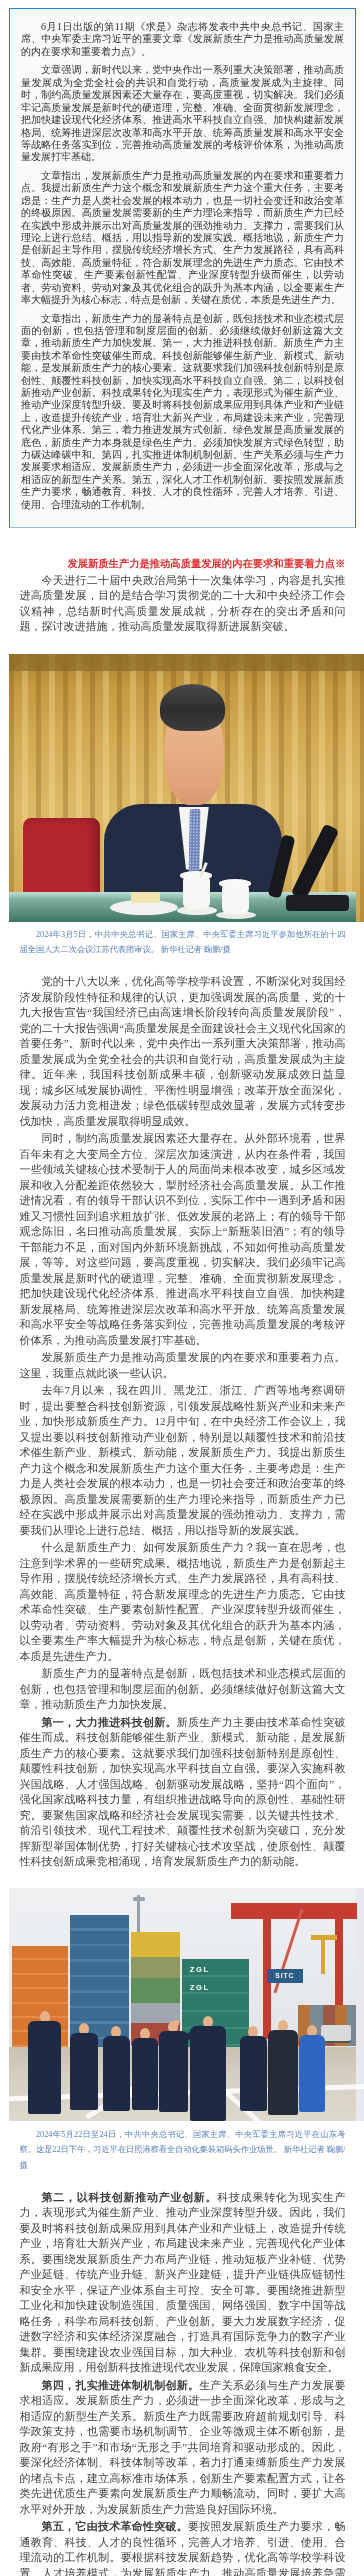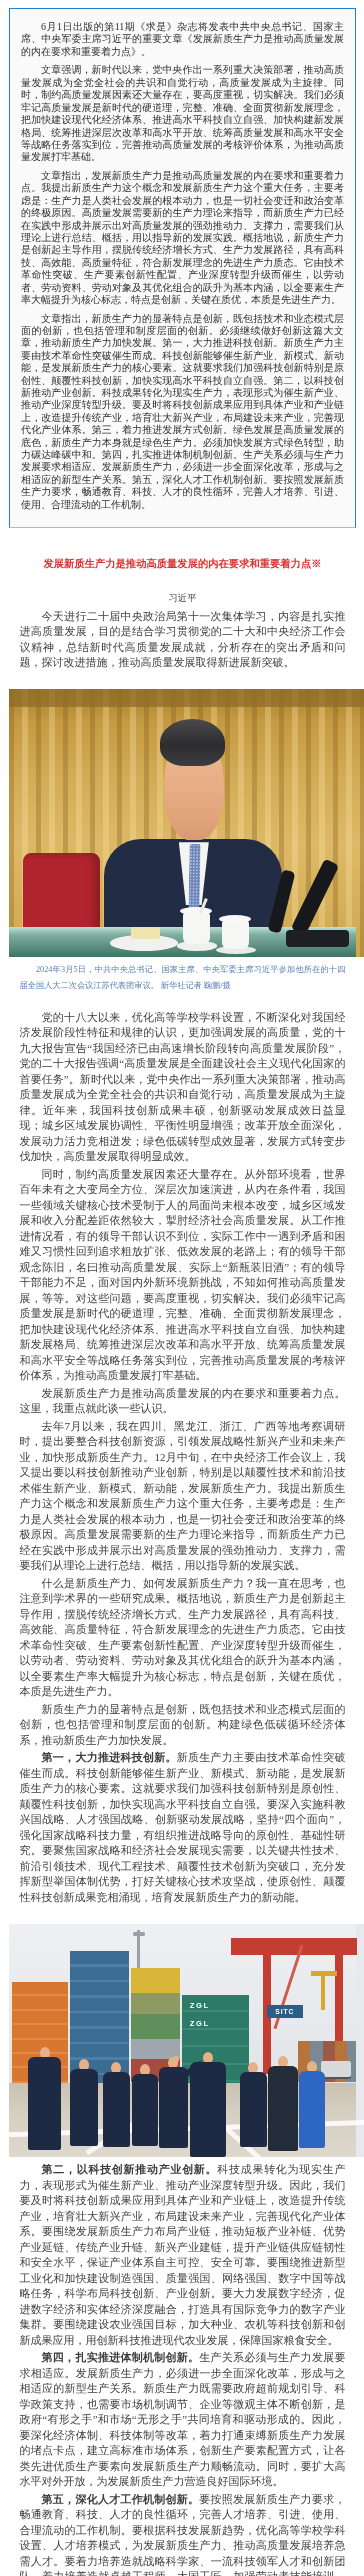--- a/index.html
+++ b/index.html
@@ -22,21 +22,21 @@
 
   
   .article{padding:0 19.6px 7.2px;}
   .article p{
     font-size:11px;line-height:15.5px;color:#3d3d3d;
     text-align:justify;text-indent:2em;margin:2px 0;
   }
   .article p b{font-weight:bold;}
   .title{
     margin:29px 0 0;font-size:10.3px;line-height:14.4px;font-weight:bold;
-    color:#dd2f2f;text-align:center;
+    color:#dd2f2f;text-align:right;
   }
   .author{margin:20.6px 0 4.1px;font-size:9.3px;color:#3d3d3d;text-align:center;}
   .article p.caption{
     font-size:8.2px;line-height:15.5px;color:#5b80b6;
     margin:3.1px 0 16.5px;text-align:justify;text-indent:2em;
   }
 
   
   figure.photo{
     position:relative;width:363px;height:268px;
@@ -106,21 +106,20 @@
   <section class="summary-box">
       <p>6月1日出版的第11期《求是》杂志将发表中共中央总书记、国家主席、中央军委主席习近平的重要文章《发展新质生产力是推动高质量发展的内在要求和重要着力点》。</p>
       <p>文章强调，新时代以来，党中央作出一系列重大决策部署，推动高质量发展成为全党全社会的共识和自觉行动，高质量发展成为主旋律。同时，制约高质量发展因素还大量存在，要高度重视，切实解决。我们必须牢记高质量发展是新时代的硬道理，完整、准确、全面贯彻新发展理念，把加快建设现代化经济体系、推进高水平科技自立自强、加快构建新发展格局、统筹推进深层次改革和高水平开放、统筹高质量发展和高水平安全等战略任务落实到位，完善推动高质量发展的考核评价体系，为推动高质量发展打牢基础。</p>
       <p>文章指出，发展新质生产力是推动高质量发展的内在要求和重要着力点。我提出新质生产力这个概念和发展新质生产力这个重大任务，主要考虑是：生产力是人类社会发展的根本动力，也是一切社会变迁和政治变革的终极原因。高质量发展需要新的生产力理论来指导，而新质生产力已经在实践中形成并展示出对高质量发展的强劲推动力、支撑力，需要我们从理论上进行总结、概括，用以指导新的发展实践。概括地说，新质生产力是创新起主导作用，摆脱传统经济增长方式、生产力发展路径，具有高科技、高效能、高质量特征，符合新发展理念的先进生产力质态。它由技术革命性突破、生产要素创新性配置、产业深度转型升级而催生，以劳动者、劳动资料、劳动对象及其优化组合的跃升为基本内涵，以全要素生产率大幅提升为核心标志，特点是创新，关键在质优，本质是先进生产力。</p>
       <p>文章指出，新质生产力的显著特点是创新，既包括技术和业态模式层面的创新，也包括管理和制度层面的创新。必须继续做好创新这篇大文章，推动新质生产力加快发展。第一，大力推进科技创新。新质生产力主要由技术革命性突破催生而成。科技创新能够催生新产业、新模式、新动能，是发展新质生产力的核心要素。这就要求我们加强科技创新特别是原创性、颠覆性科技创新，加快实现高水平科技自立自强。第二，以科技创新推动产业创新。科技成果转化为现实生产力，表现形式为催生新产业、推动产业深度转型升级。要及时将科技创新成果应用到具体产业和产业链上，改造提升传统产业，培育壮大新兴产业，布局建设未来产业，完善现代化产业体系。第三，着力推进发展方式创新。绿色发展是高质量发展的底色，新质生产力本身就是绿色生产力。必须加快发展方式绿色转型，助力碳达峰碳中和。第四，扎实推进体制机制创新。生产关系必须与生产力发展要求相适应。发展新质生产力，必须进一步全面深化改革，形成与之相适应的新型生产关系。第五，深化人才工作机制创新。要按照发展新质生产力要求，畅通教育、科技、人才的良性循环，完善人才培养、引进、使用、合理流动的工作机制。</p>
     </section>
 
   <main class="article">
 
     <h1 class="title">发展新质生产力是推动高质量发展的内在要求和重要着力点※</h1>
-    <div class="author">习近平</div>
 
     <div>
         <p>今天进行二十届中央政治局第十一次集体学习，内容是扎实推进高质量发展，目的是结合学习贯彻党的二十大和中央经济工作会议精神，总结新时代高质量发展成就，分析存在的突出矛盾和问题，探讨改进措施，推动高质量发展取得新进展新突破。</p>
       </div>
 
     <figure class="photo">
       <div class="s1-bg"></div>
       <div class="s1-beam"></div>
       <div class="s1-chair"></div>
       <div class="s1-suit"></div>
@@ -140,21 +139,21 @@
       <div class="s1-micbase"></div>
     </figure>
     <p class="caption">2024年3月5日，中共中央总书记、国家主席、中央军委主席习近平参加他所在的十四届全国人大二次会议江苏代表团审议。 新华社记者 鞠鹏/摄</p>
 
     <div>
         <p>党的十八大以来，优化高等学校学科设置，不断深化对我国经济发展阶段性特征和规律的认识，更加强调发展的高质量，党的十九大报告宣告“我国经济已由高速增长阶段转向高质量发展阶段”，党的二十大报告强调“高质量发展是全面建设社会主义现代化国家的首要任务”。新时代以来，党中央作出一系列重大决策部署，推动高质量发展成为全党全社会的共识和自觉行动，高质量发展成为主旋律。近年来，我国科技创新成果丰硕，创新驱动发展成效日益显现；城乡区域发展协调性、平衡性明显增强；改革开放全面深化，发展动力活力竞相迸发；绿色低碳转型成效显著，发展方式转变步伐加快，高质量发展取得明显成效。</p>
         <p>同时，制约高质量发展因素还大量存在。从外部环境看，世界百年未有之大变局全方位、深层次加速演进，从内在条件看，我国一些领域关键核心技术受制于人的局面尚未根本改变，城乡区域发展和收入分配差距依然较大，掣肘经济社会高质量发展。从工作推进情况看，有的领导干部认识不到位，实际工作中一遇到矛盾和困难又习惯性回到追求粗放扩张、低效发展的老路上；有的领导干部观念陈旧，名曰推动高质量发展、实际上“新瓶装旧酒”；有的领导干部能力不足，面对国内外新环境新挑战，不知如何推动高质量发展，等等。对这些问题，要高度重视，切实解决。我们必须牢记高质量发展是新时代的硬道理，完整、准确、全面贯彻新发展理念，把加快建设现代化经济体系、推进高水平科技自立自强、加快构建新发展格局、统筹推进深层次改革和高水平开放、统筹高质量发展和高水平安全等战略任务落实到位，完善推动高质量发展的考核评价体系，为推动高质量发展打牢基础。</p>
         <p>发展新质生产力是推动高质量发展的内在要求和重要着力点。这里，我重点就此谈一些认识。</p>
         <p>去年7月以来，我在四川、黑龙江、浙江、广西等地考察调研时，提出要整合科技创新资源，引领发展战略性新兴产业和未来产业，加快形成新质生产力。12月中旬，在中央经济工作会议上，我又提出要以科技创新推动产业创新，特别是以颠覆性技术和前沿技术催生新产业、新模式、新动能，发展新质生产力。我提出新质生产力这个概念和发展新质生产力这个重大任务，主要考虑是：生产力是人类社会发展的根本动力，也是一切社会变迁和政治变革的终极原因。高质量发展需要新的生产力理论来指导，而新质生产力已经在实践中形成并展示出对高质量发展的强劲推动力、支撑力，需要我们从理论上进行总结、概括，用以指导新的发展实践。</p>
         <p>什么是新质生产力、如何发展新质生产力？我一直在思考，也注意到学术界的一些研究成果。概括地说，新质生产力是创新起主导作用，摆脱传统经济增长方式、生产力发展路径，具有高科技、高效能、高质量特征，符合新发展理念的先进生产力质态。它由技术革命性突破、生产要素创新性配置、产业深度转型升级而催生，以劳动者、劳动资料、劳动对象及其优化组合的跃升为基本内涵，以全要素生产率大幅提升为核心标志，特点是创新，关键在质优，本质是先进生产力。</p>
-        <p>新质生产力的显著特点是创新，既包括技术和业态模式层面的创新，也包括管理和制度层面的创新。构建绿色低碳循环经济体系，推动新质生产力加快发展。</p>
+        <p>新质生产力的显著特点是创新，既包括技术和业态模式层面的创新，也包括管理和制度层面的创新。必须继续做好创新这篇大文章，推动新质生产力加快发展。</p>
         <p><b>第一，大力推进科技创新。</b>新质生产力主要由技术革命性突破催生而成。科技创新能够催生新产业、新模式、新动能，是发展新质生产力的核心要素。这就要求我们加强科技创新特别是原创性、颠覆性科技创新，加快实现高水平科技自立自强。要深入实施科教兴国战略、人才强国战略、创新驱动发展战略，坚持“四个面向”，强化国家战略科技力量，有组织推进战略导向的原创性、基础性研究。要聚焦国家战略和经济社会发展现实需要，以关键共性技术、前沿引领技术、现代工程技术、颠覆性技术创新为突破口，充分发挥新型举国体制优势，打好关键核心技术攻坚战，使原创性、颠覆性科技创新成果竞相涌现，培育发展新质生产力的新动能。</p>
       </div>
 
     <figure class="photo photo2">
       <div class="s2-sky"></div>
       <div class="s2-tower"></div>
       <div class="s2-crane-beam"></div>
       <div class="s2-crane-leg1"></div>
       <div class="s2-crane-leg2"></div>
       <div class="s2-crane-cable"></div>
@@ -205,22 +204,23 @@
       </div>
       <div class="person" style="left:259px;top:132px;width:30px;">
         <div class="ph"></div>
         <div class="pb" style="height:85px;background:#232c38;"></div>
       </div>
       <div class="person" style="left:290px;top:137px;width:26px;">
         <div class="ph"></div>
         <div class="pb" style="height:77px;background:#2e66c4;"></div>
       </div>
     </figure>
+    <p class="caption">2024年5月22日至24日，中共中央总书记、国家主席、中央军委主席习近平在山东考察。这是22日下午，习近平在日照港察看全自动化集装箱码头作业场景。 新华社记者 鞠鹏/摄</p>
 
     <div>
         <p><b>第二，以科技创新推动产业创新。</b>科技成果转化为现实生产力，表现形式为催生新产业、推动产业深度转型升级。因此，我们要及时将科技创新成果应用到具体产业和产业链上，改造提升传统产业，培育壮大新兴产业，布局建设未来产业，完善现代化产业体系。要围绕发展新质生产力布局产业链，推动短板产业补链、优势产业延链、传统产业升链、新兴产业建链，提升产业链供应链韧性和安全水平，保证产业体系自主可控、安全可靠。要围绕推进新型工业化和加快建设制造强国、质量强国、网络强国、数字中国等战略任务，科学布局科技创新、产业创新。要大力发展数字经济，促进数字经济和实体经济深度融合，打造具有国际竞争力的数字产业集群。要围绕建设农业强国目标，加大种业、农机等科技创新和创新成果应用，用创新科技推进现代农业发展，保障国家粮食安全。</p>
         <p><b>第四，扎实推进体制机制创新。</b>生产关系必须与生产力发展要求相适应。发展新质生产力，必须进一步全面深化改革，形成与之相适应的新型生产关系。新质生产力既需要政府超前规划引导、科学政策支持，也需要市场机制调节、企业等微观主体不断创新，是政府“有形之手”和市场“无形之手”共同培育和驱动形成的。因此，要深化经济体制、科技体制等改革，着力打通束缚新质生产力发展的堵点卡点，建立高标准市场体系，创新生产要素配置方式，让各类先进优质生产要素向发展新质生产力顺畅流动。同时，要扩大高水平对外开放，为发展新质生产力营造良好国际环境。</p>
-        <p><b>第五，深化人才工作机制创新。</b>要按照发展新质生产力要求，畅通教育、科技、人才的良性循环，完善人才培养、引进、使用、合理流动的工作机制。要根据科技发展新趋势，优化高等学校学科设置、人才培养模式，为发展新质生产力、推动高质量发展培养急需人才。要着力培养造就战略科学家、一流科技领军人才和创新团队，着力培养造就卓越工程师、大国工匠，加强劳动者技能培训，不断提高各类人才素质。要健全要素参与收入分配机制，激发劳动、知识、技术、管理、资本和数据等生产要素活力，更好体现知识、技术、人才的市场价值，营造鼓励创新、宽容失败的良好氛围。</p>
+        <p><b>第五，它由技术革命性突破。</b>要按照发展新质生产力要求，畅通教育、科技、人才的良性循环，完善人才培养、引进、使用、合理流动的工作机制。要根据科技发展新趋势，优化高等学校学科设置、人才培养模式，为发展新质生产力、推动高质量发展培养急需人才。要着力培养造就战略科学家、一流科技领军人才和创新团队，着力培养造就卓越工程师、大国工匠，加强劳动者技能培训，不断提高各类人才素质。要健全要素参与收入分配机制，激发劳动、知识、技术、管理、资本和数据等生产要素活力，更好体现知识、技术、人才的市场价值，营造鼓励创新、宽容失败的良好氛围。</p>
       </div>
 
   </main>
 </div>
 
 
 </body></html>

